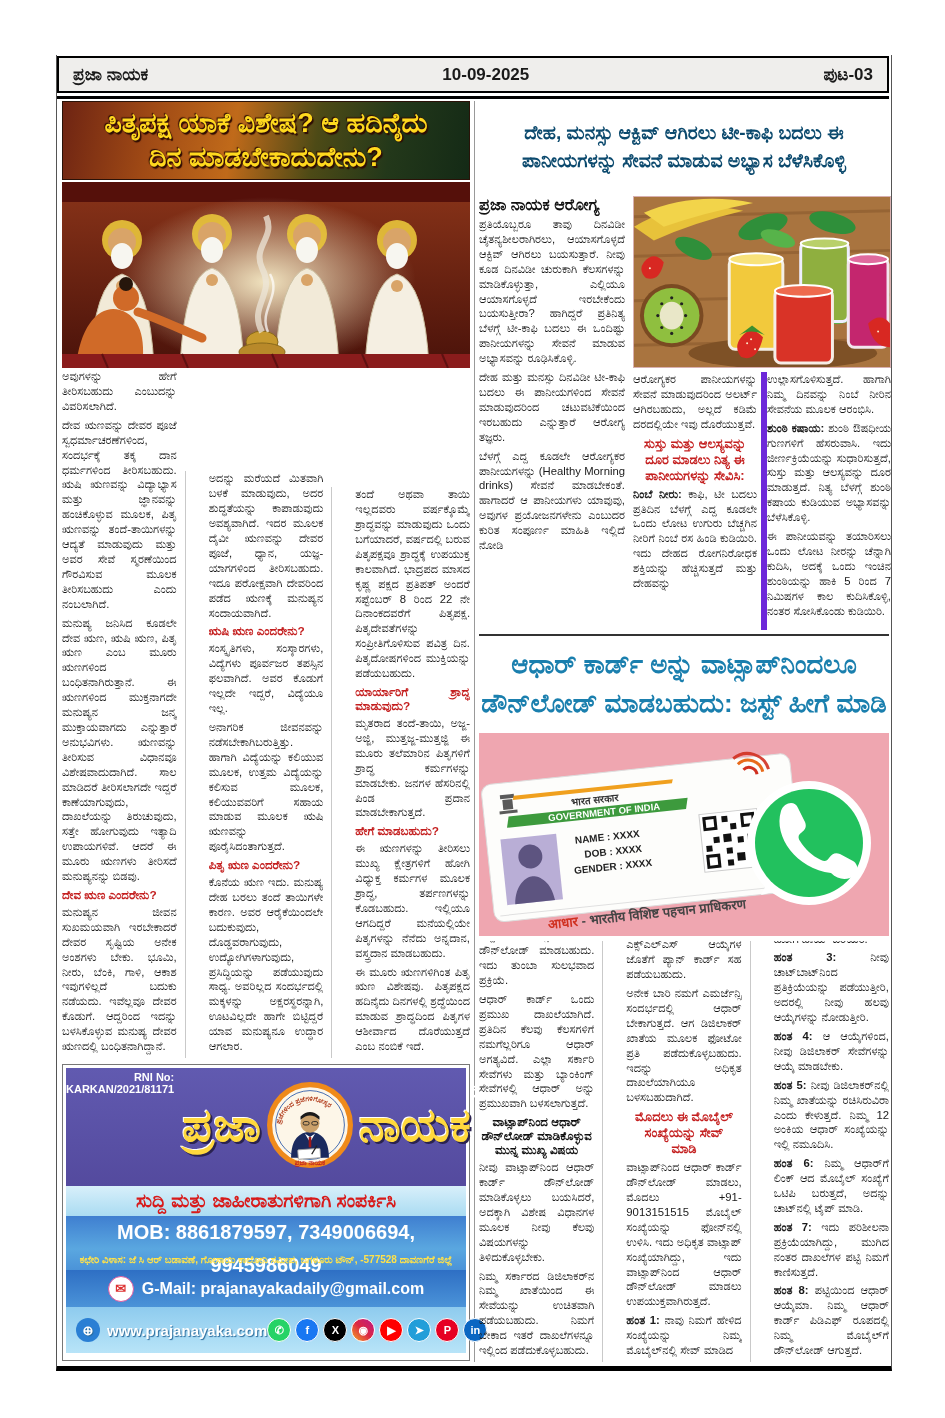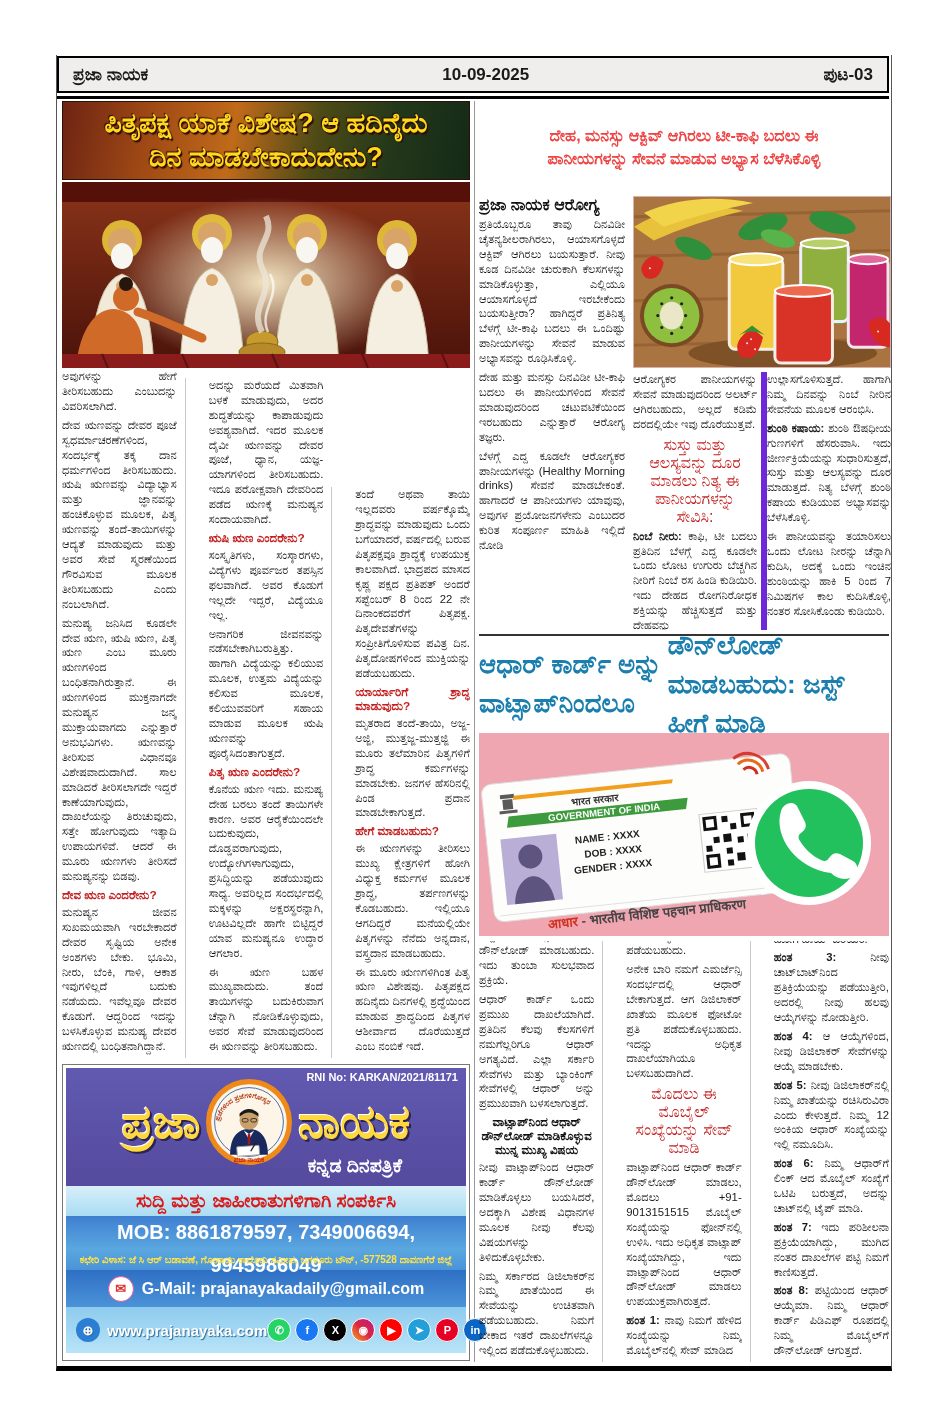--- a/index.html
+++ b/index.html
@@ -22,21 +22,21 @@
           background:linear-gradient(100deg,#6e2413 0%,#a04a15 22%,#c06a1a 42%,#4d4a16 62%,#23381a 80%,#142a16 100%);
           display:flex;flex-direction:column;align-items:center;justify-content:center;}
   .l-head-line{font-size:27px;font-weight:bold;color:#ffd91e;line-height:1.25;letter-spacing:0;
           text-shadow:1.5px 1.5px 1px #2e0c04,-1px -1px 1px #2e0c04;}
   #l-img{position:absolute;left:62px;top:182px;width:408px;height:186px;}
   #l-body{position:absolute;left:62px;top:372px;width:408px;height:686px;overflow:hidden;}
   
   #ad{position:absolute;left:62px;top:1064px;width:408px;height:297px;box-sizing:border-box;
       border:1px solid #777;background:#fff;padding:3px;}
   #ad-purple{background:linear-gradient(180deg,#615ab0,#544a9e);height:118px;position:relative;
-             display:flex;flex-direction:column;}
+             display:flex;flex-direction:row;}
   #ad-rni{text-align:right;color:#fff;font-weight:bold;font-size:11px;padding:3px 8px 0 0;}
   #ad-brandrow{display:flex;align-items:center;justify-content:center;gap:6px;margin-top:-4px;}
   .ad-brand{font-size:46px;font-weight:bold;color:#ffd83d;
             text-shadow:2px 2px 0 #2a2250,-1px -1px 0 #fff;}
   #ad-logo{width:86px;height:86px;flex:0 0 auto;}
   #ad-tag{text-align:right;color:#fff;font-weight:bold;font-size:19px;padding-right:64px;margin-top:-10px;}
   #ad-contact{background:linear-gradient(180deg,#d8effa,#aadcf2);color:#d81a1a;font-weight:bold;
               font-size:19px;text-align:center;height:30px;line-height:30px;}
   #ad-mob{background:linear-gradient(180deg,#3f7fd0,#5aa7e0);color:#fff;font-weight:bold;
           font-size:20px;text-align:center;height:33px;line-height:33px;}
@@ -50,43 +50,43 @@
                text-shadow:1px 1px 1px #2a6a9a;}
   .round-ic{width:24px;height:24px;border-radius:50%;display:flex;align-items:center;justify-content:center;
             font-size:13px;color:#fff;flex:0 0 auto;}
   #socials{display:flex;gap:4px;}
   .social{width:22px;height:22px;border-radius:50%;color:#fff;font-size:11px;font-weight:bold;
           display:flex;align-items:center;justify-content:center;border:1px solid #fff;}
 
   
   #r-head{position:absolute;left:479px;top:101px;width:410px;height:92px;display:flex;
           flex-direction:column;align-items:center;justify-content:center;}
-  .r-head-line{color:#ef4444;font-weight:bold;font-size:16px;line-height:1.45;}
+  .r-head-line{color:#0c4a6e;font-weight:bold;font-size:19px;line-height:1.45;}
   #health{position:absolute;left:479px;top:196px;width:410px;height:434px;display:flex;gap:8px;}
   #health-c1{width:146px;flex:0 0 auto;overflow:hidden;}
   #health-right{flex:1;display:flex;flex-direction:column;}
   #juice-img{width:258px;height:172px;border:1px solid #d8b0b0;box-sizing:border-box;}
   #health-c23{display:flex;gap:4px;flex:1;margin-top:4px;overflow:hidden;}
   #health-c23 .col{border-left:none;}
   #health-c23 .col + .col{border-left:6px solid #6d28d9;}
   #sec-rule{position:absolute;left:479px;top:634px;width:410px;height:2px;background:#333;}
   #a-head{position:absolute;left:479px;top:639px;width:410px;height:90px;display:flex;
-          flex-direction:row;align-items:center;justify-content:center;}
+          flex-direction:column;align-items:center;justify-content:center;}
   .a-head-line{color:#1a7fae;font-weight:bold;font-size:26px;line-height:1.5;}
   #a-img{position:absolute;left:479px;top:733px;width:410px;height:203px;}
   #a-body{position:absolute;left:479px;top:941px;width:410px;height:421px;overflow:hidden;}
 
   
   .cols{display:flex;gap:8px;height:100%;align-items:flex-end;}
   .col{flex:1;overflow:hidden;text-align:justify;}
   .cols .col + .col{border-left:1px solid #c9c9c9;padding-left:23px;}
   .blk-para,.blk-step{font-size:11.3px;line-height:1.32;margin:0 0 4px;}
   .blk-byline{font-size:16px;font-weight:bold;margin:0 0 3px;color:#111;}
   .blk-subhead{font-size:11.8px;font-weight:bold;color:#c41f1f;margin:3px 0;}
-  .blk-subheadc{font-size:16px;font-weight:normal;color:#c41f1f;margin:3px 8px;text-align:center;}
+  .blk-subheadc{font-size:13px;font-weight:bold;color:#c41f1f;margin:3px 8px;text-align:center;}
   .blk-boldc{font-size:11.8px;font-weight:bold;color:#111;margin:3px 0;text-align:center;}
   .bold-prefix{font-weight:bold;}
 </style>
 </head>
 <body>
 
 <div id="page">
   <div id="frame"></div>
 
   <div id="hdr">
@@ -174,21 +174,20 @@
           <p class="blk-subhead">ದೇವ ಋಣ ಎಂದರೇನು?</p>
           <p class="blk-para">ಮನುಷ್ಯನ ಜೀವನ ಸುಖಮಯವಾಗಿ ಇರಬೇಕಾದರೆ ದೇವರ ಸೃಷ್ಟಿಯ ಅನೇಕ ಅಂಶಗಳು ಬೇಕು. ಭೂಮಿ, ನೀರು, ಬೆಂಕಿ, ಗಾಳಿ, ಆಕಾಶ ಇವುಗಳಿಲ್ಲದೆ ಬದುಕು ನಡೆಯದು. ಇವೆಲ್ಲವೂ ದೇವರ ಕೊಡುಗೆ. ಆದ್ದರಿಂದ ಇದನ್ನು ಬಳಸಿಕೊಳ್ಳುವ ಮನುಷ್ಯ ದೇವರ ಋಣದಲ್ಲಿ ಬಂಧಿತನಾಗಿದ್ದಾನೆ.</p>
         </div>
       <div class="col">
           <p class="blk-para">ಅದನ್ನು ಮರೆಯದೆ ಮಿತವಾಗಿ ಬಳಕೆ ಮಾಡುವುದು, ಅದರ ಶುದ್ಧತೆಯನ್ನು ಕಾಪಾಡುವುದು ಅವಶ್ಯವಾಗಿದೆ. ಇದರ ಮೂಲಕ ದೈವೀ ಋಣವನ್ನು ದೇವರ ಪೂಜೆ, ಧ್ಯಾನ, ಯಜ್ಞ-ಯಾಗಗಳಿಂದ ತೀರಿಸಬಹುದು. ಇದೂ ಪರೋಕ್ಷವಾಗಿ ದೇವರಿಂದ ಪಡೆದ ಋಣಕ್ಕೆ ಮನುಷ್ಯನ ಸಂದಾಯವಾಗಿದೆ.</p>
           <p class="blk-subhead">ಋಷಿ ಋಣ ಎಂದರೇನು?</p>
           <p class="blk-para">ಸಂಸ್ಕೃತಿಗಳು, ಸಂಸ್ಕಾರಗಳು, ವಿದ್ಯೆಗಳು ಪೂರ್ವಜರ ತಪಸ್ಸಿನ ಫಲವಾಗಿದೆ. ಅವರ ಕೊಡುಗೆ ಇಲ್ಲದೇ ಇದ್ದರೆ, ವಿದ್ಯೆಯೂ ಇಲ್ಲ.</p>
           <p class="blk-para">ಅನಾಗರಿಕ ಜೀವನವನ್ನು ನಡೆಸಬೇಕಾಗಿಬರುತ್ತಿತ್ತು. ಹಾಗಾಗಿ ವಿದ್ಯೆಯನ್ನು ಕಲಿಯುವ ಮೂಲಕ, ಉತ್ತಮ ವಿದ್ಯೆಯನ್ನು ಕಲಿಸುವ ಮೂಲಕ, ಕಲಿಯುವವರಿಗೆ ಸಹಾಯ ಮಾಡುವ ಮೂಲಕ ಋಷಿ ಋಣವನ್ನು ಪೂರೈಸಿದಂತಾಗುತ್ತದೆ.</p>
           <p class="blk-subhead">ಪಿತೃ ಋಣ ಎಂದರೇನು?</p>
           <p class="blk-para">ಕೊನೆಯ ಋಣ ಇದು. ಮನುಷ್ಯ ದೇಹ ಬರಲು ತಂದೆ ತಾಯಿಗಳೇ ಕಾರಣ. ಅವರ ಆರೈಕೆಯಿಂದಲೇ ಬದುಕುವುದು, ದೊಡ್ಡವರಾಗುವುದು, ಉದ್ಯೋಗಿಗಳಾಗುವುದು, ಪ್ರಸಿದ್ಧಿಯನ್ನು ಪಡೆಯುವುದು ಸಾಧ್ಯ. ಅವರಿಲ್ಲದ ಸಂದರ್ಭದಲ್ಲಿ ಮಕ್ಕಳನ್ನು ಅಕ್ಷರಸ್ಥರನ್ನಾಗಿ, ಊಟವಿಲ್ಲದೇ ಹಾಗೇ ಬಿಟ್ಟಿದ್ದರೆ ಯಾವ ಮನುಷ್ಯನೂ ಉದ್ಧಾರ ಆಗಲಾರ.</p>
-          <p class="blk-para">ಈ ಋಣ ಬಹಳ ಮುಖ್ಯವಾದುದು. ತಂದೆ ತಾಯಿಗಳನ್ನು ಬದುಕಿರುವಾಗ ಚೆನ್ನಾಗಿ ನೋಡಿಕೊಳ್ಳುವುದು, ಅವರ ಸೇವೆ ಮಾಡುವುದರಿಂದ ಈ ಋಣವನ್ನು ತೀರಿಸಬಹುದು.</p>
         </div>
       <div class="col">
           <p class="blk-para">ತಂದೆ ಅಥವಾ ತಾಯಿ ಇಲ್ಲದವರು ವರ್ಷಕ್ಕೊಮ್ಮೆ ಶ್ರಾದ್ಧವನ್ನು ಮಾಡುವುದು ಒಂದು ಬಗೆಯಾದರೆ, ವರ್ಷದಲ್ಲಿ ಬರುವ ಪಿತೃಪಕ್ಷವೂ ಶ್ರಾದ್ಧಕ್ಕೆ ಉಪಯುಕ್ತ ಕಾಲವಾಗಿದೆ. ಭಾದ್ರಪದ ಮಾಸದ ಕೃಷ್ಣ ಪಕ್ಷದ ಪ್ರತಿಪತ್ ಅಂದರೆ ಸಪ್ಟೆಂಬರ್ 8 ರಿಂದ 22 ನೇ ದಿನಾಂಕದವರೆಗೆ ಪಿತೃಪಕ್ಷ. ಪಿತೃದೇವತೆಗಳನ್ನು ಸಂಪ್ರೀತಿಗೊಳಿಸುವ ಪವಿತ್ರ ದಿನ. ಪಿತೃದೋಷಗಳಿಂದ ಮುಕ್ತಿಯನ್ನು ಪಡೆಯಬಹುದು.</p>
           <p class="blk-subhead">ಯಾರ್ಯಾರಿಗೆ ಶ್ರಾದ್ಧ ಮಾಡುವುದು?</p>
           <p class="blk-para">ಮೃತರಾದ ತಂದೆ-ತಾಯಿ, ಅಜ್ಜ-ಅಜ್ಜಿ, ಮುತ್ತಜ್ಜ-ಮುತ್ತಜ್ಜಿ ಈ ಮೂರು ತಲೆಮಾರಿನ ಪಿತೃಗಳಿಗೆ ಶ್ರಾದ್ಧ ಕರ್ಮಗಳನ್ನು ಮಾಡಬೇಕು. ಜನಗಳ ಹೆಸರಿನಲ್ಲಿ ಪಿಂಡ ಪ್ರದಾನ ಮಾಡಬೇಕಾಗುತ್ತದೆ.</p>
           <p class="blk-subhead">ಹೇಗೆ ಮಾಡಬಹುದು?</p>
           <p class="blk-para">ಈ ಋಣಗಳನ್ನು ತೀರಿಸಲು ಮುಖ್ಯ ಕ್ಷೇತ್ರಗಳಿಗೆ ಹೋಗಿ ವಿಧ್ಯುಕ್ತ ಕರ್ಮಗಳ ಮೂಲಕ ಶ್ರಾದ್ಧ, ತರ್ಪಣಗಳನ್ನು ಕೊಡಬಹುದು. ಇಲ್ಲಿಯೂ ಆಗದಿದ್ದರೆ ಮನೆಯಲ್ಲಿಯೇ ಪಿತೃಗಳನ್ನು ನೆನೆದು ಅನ್ನದಾನ, ವಸ್ತ್ರದಾನ ಮಾಡಬಹುದು.</p>
           <p class="blk-para">ಈ ಮೂರು ಋಣಗಳಿಗಿಂತ ಪಿತೃ ಋಣ ವಿಶೇಷವು. ಪಿತೃಪಕ್ಷದ ಹದಿನೈದು ದಿನಗಳಲ್ಲಿ ಶ್ರದ್ಧೆಯಿಂದ ಮಾಡುವ ಶ್ರಾದ್ಧದಿಂದ ಪಿತೃಗಳ ಆಶೀರ್ವಾದ ದೊರೆಯುತ್ತದೆ ಎಂಬ ನಂಬಿಕೆ ಇದೆ.</p>
         </div>
     </div>

